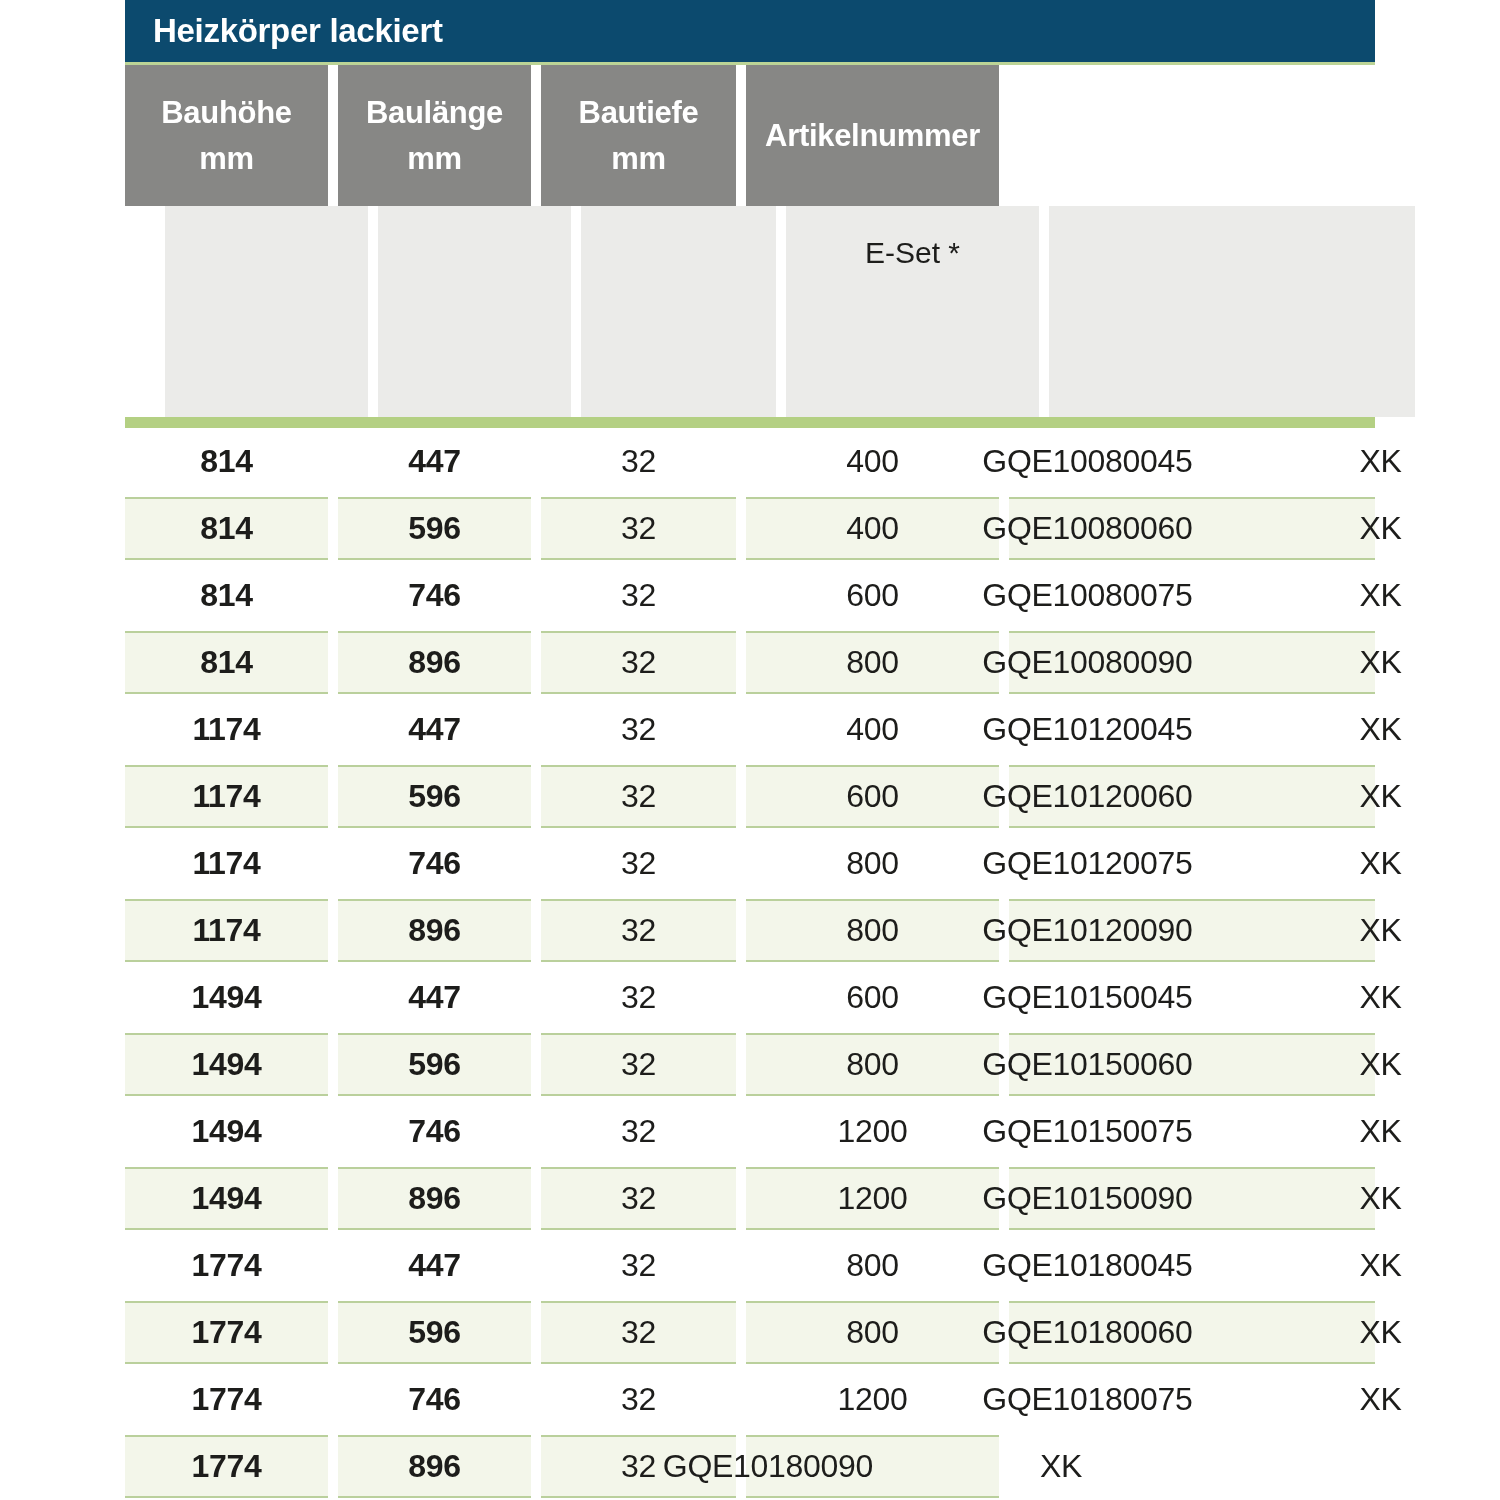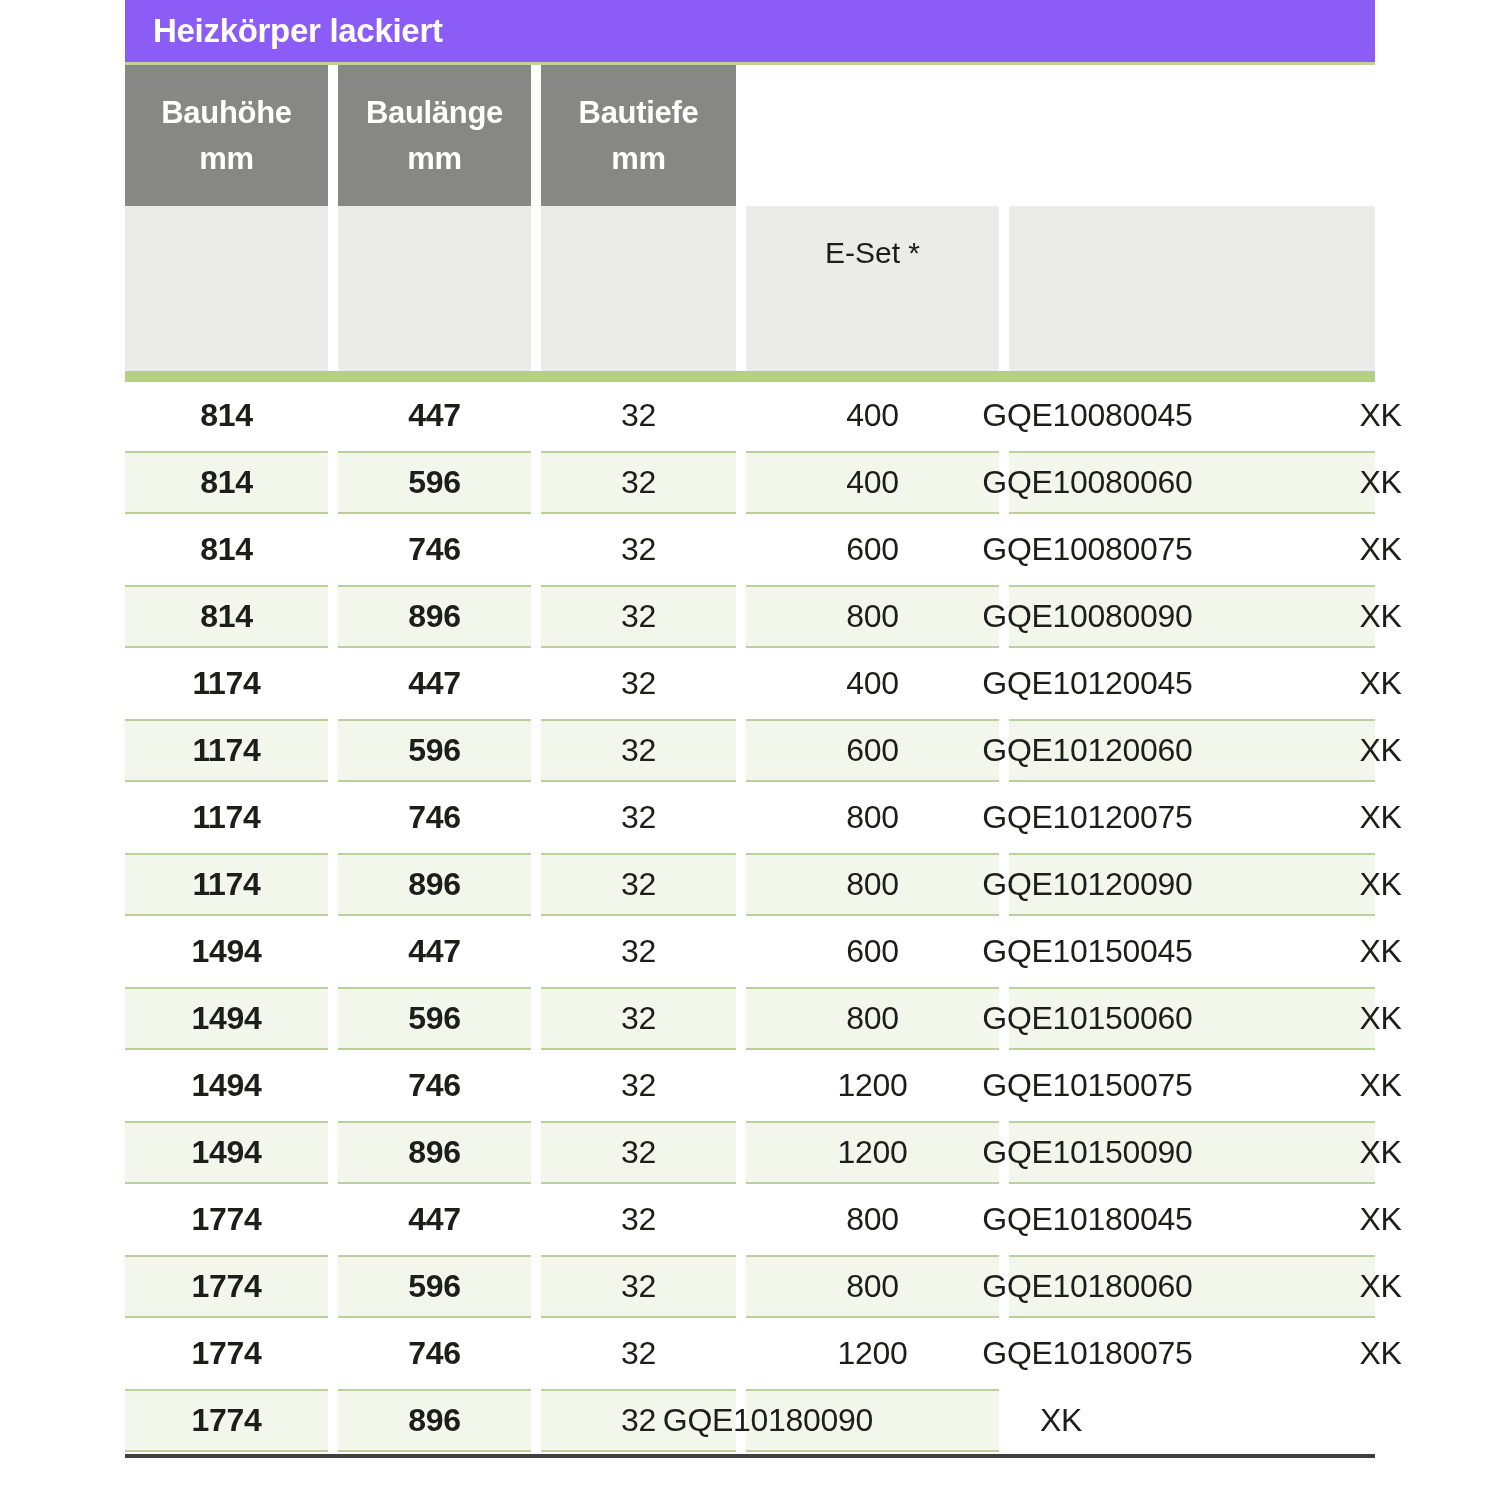--- a/index.html
+++ b/index.html
@@ -12,21 +12,21 @@
     position:relative;
   }
   .table-wrap{
     position:absolute;
     left:125px; top:0;
     width:1250px;
   }
   
   .title-bar{
     height:62px;
-    background:#8b5cf6;
+    background:#0c4a6e;
     color:#ffffff;
     font-size:33px;
     font-weight:bold;
     line-height:62px;
     padding-left:28px;
     box-sizing:border-box;
     letter-spacing:-0.3px;
   }
   .hairline{
     height:3px;
@@ -47,21 +47,21 @@
     font-weight:bold;
     display:flex;
     flex-direction:column;
     align-items:center;
     justify-content:center;
     line-height:46px;
     letter-spacing:-0.3px;
   }
   .col-head .unit:empty{display:none;}
   
-  .sub-header{height:165px;}
+  .sub-header{height:211px;margin-left:40px;}
   .sub-cell{
     background:#ebebe9;
     display:flex;
     justify-content:center;
     align-items:flex-start;
     padding-top:30px;
     box-sizing:border-box;
     font-size:30px;
     color:#1d1d1b;
   }
@@ -115,20 +115,24 @@
       <span class="unit">mm</span>
     </div>
     <div class="col-head">
       <span>Baulänge</span>
       <span class="unit">mm</span>
     </div>
     <div class="col-head">
       <span>Bautiefe</span>
       <span class="unit">mm</span>
     </div>
+    <div class="col-head">
+      <span>Artikelnummer</span>
+
+    </div>
   </div>
 
   <div class="grid sub-header">
     <div class="sub-cell"></div>
     <div class="sub-cell"></div>
     <div class="sub-cell"></div>
     <div class="sub-cell">E-Set *</div>
     <div class="sub-cell"></div>
   </div>
 

